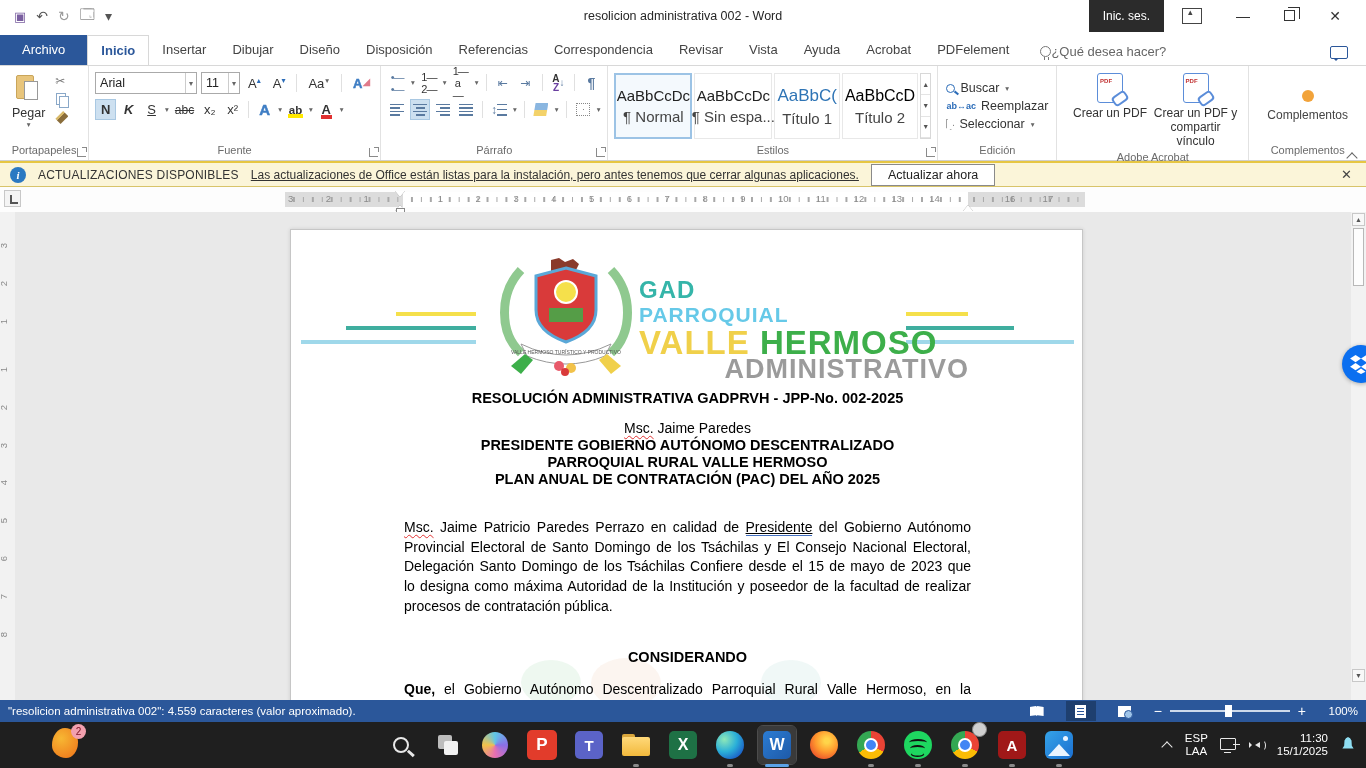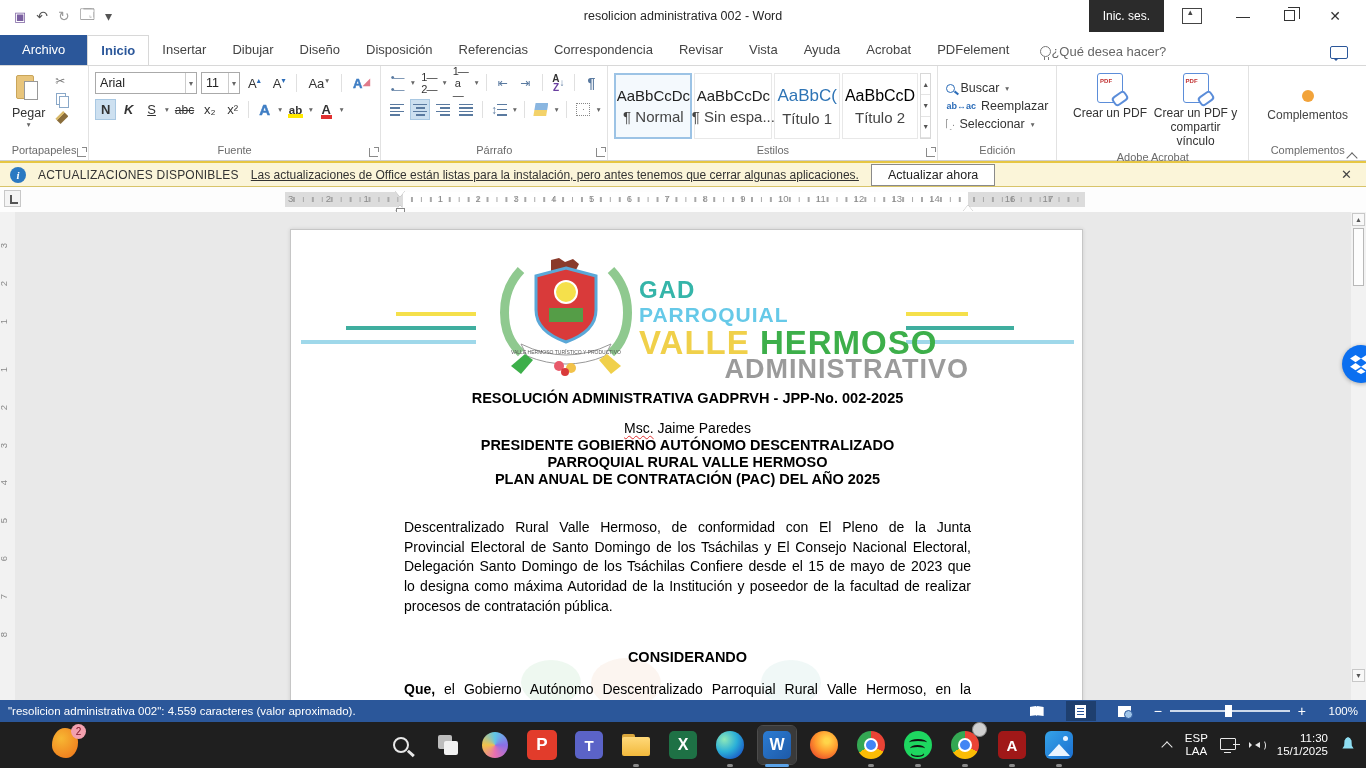--- a/index.html
+++ b/index.html
@@ -648,22 +648,22 @@
 
       <div class="doc-center doc-heading">RESOLUCIÓN ADMINISTRATIVA GADPRVH - JPP-No. 002-2025</div>
       <div class="doc-center doc-author">
         <span class="squiggle">Msc.</span><span> Jaime Paredes</span>
       </div>
       <div class="doc-center doc-sub1">PRESIDENTE GOBIERNO AUTÓNOMO DESCENTRALIZADO</div>
       <div class="doc-center doc-sub2">PARROQUIAL RURAL VALLE HERMOSO</div>
       <div class="doc-center doc-sub3">PLAN ANUAL DE CONTRATACIÓN (PAC) DEL AÑO 2025</div>
 
       <div class="doc-para">
+        <div class="jline"><span class="squiggle">Msc.</span><span> Jaime Patricio Paredes Perrazo en calidad de </span><span class="pres-underline">Presidente</span><span> del Gobierno Autónomo</span></div>
         <div id="para-lines">
-            <div class="jline">Descentralizado Rural Valle Hermoso, de conformidad con El Pleno de la Junta</div>
             <div class="jline">Provincial Electoral de Santo Domingo de los Tsáchilas y El Consejo Nacional Electoral,</div>
             <div class="jline">Delegación Santo Domingo de los Tsáchilas Confiere desde el 15 de mayo de 2023 que</div>
             <div class="jline">lo designa como máxima Autoridad de la Institución y poseedor de la facultad de realizar</div>
             <div class="jline last">procesos de contratación pública.</div>
           </div>
       </div>
 
       <div class="wm" style="left:230px; top:430px; width:60px; height:45px; background:#7ec98a;"></div>
       <div class="wm" style="left:300px; top:428px; width:70px; height:50px; background:#e8b08a;"></div>
       <div class="wm" style="left:470px; top:430px; width:60px; height:45px; background:#8ac9c0;"></div>

